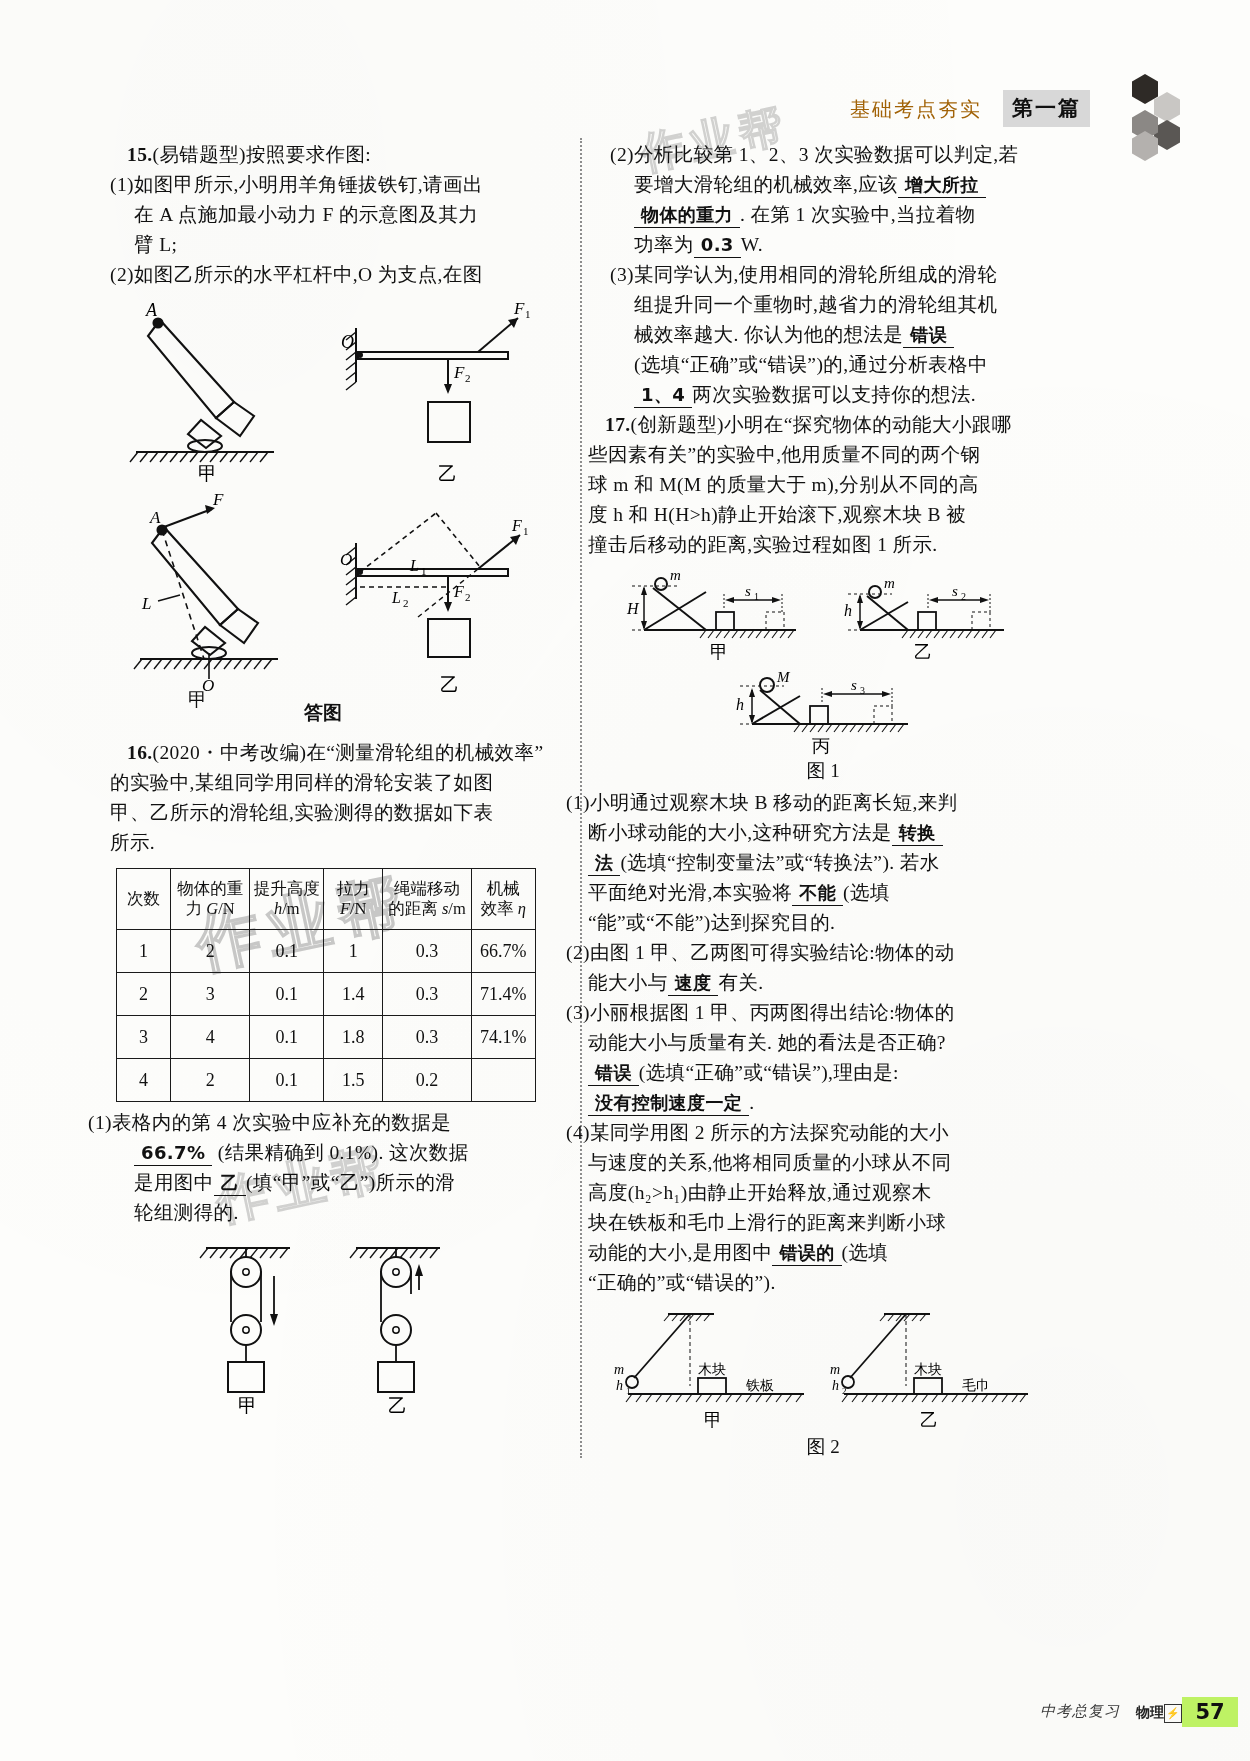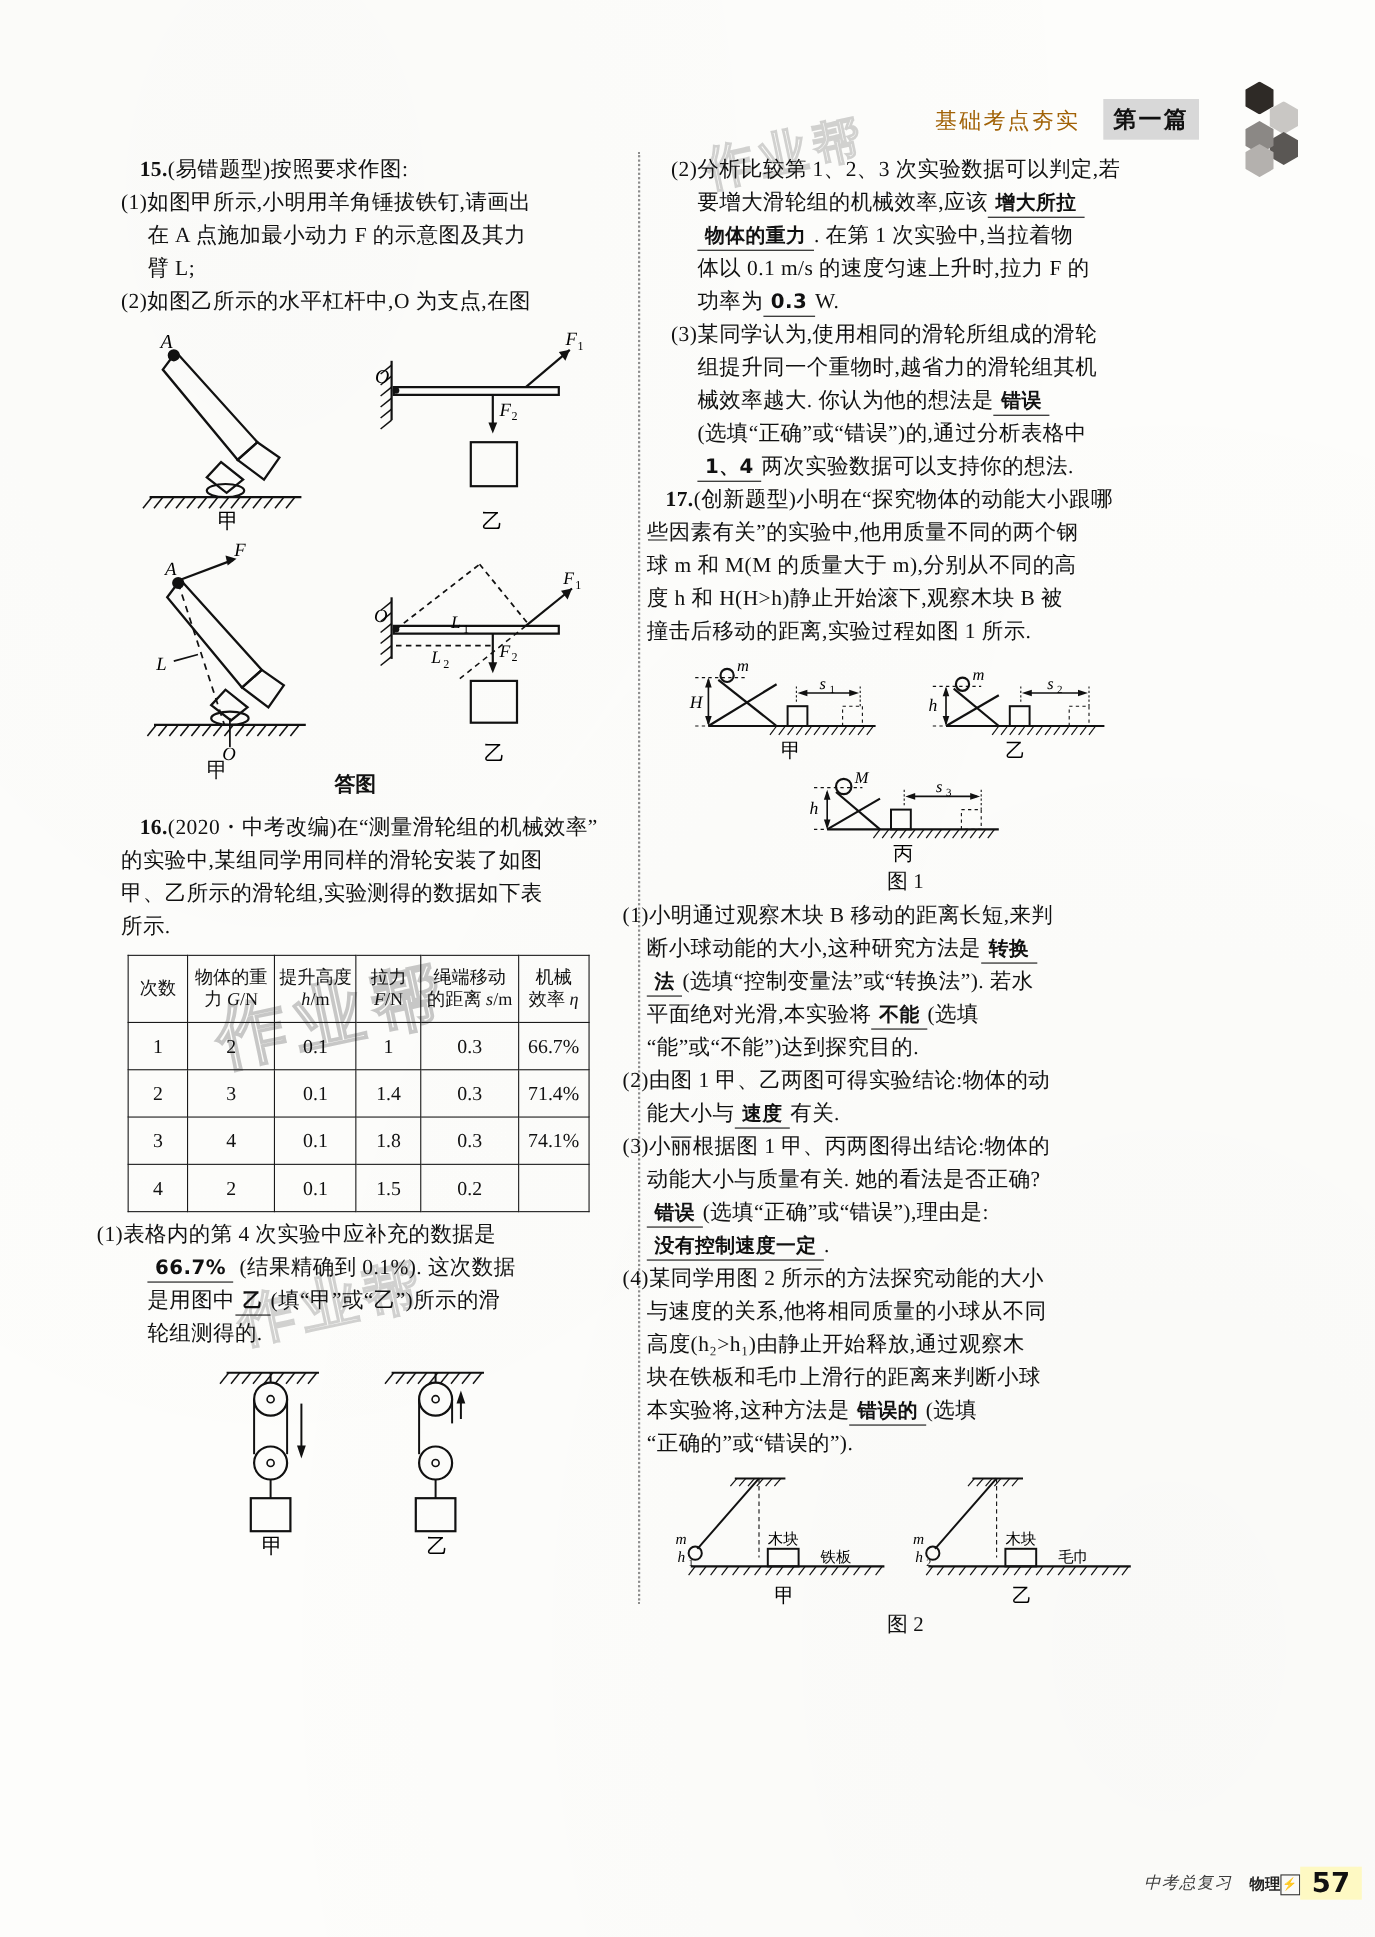--- a/index.html
+++ b/index.html
@@ -115,23 +115,23 @@
     font-family:"DejaVu Sans","Liberation Sans",sans-serif;
     font-size:14px;font-weight:bold;color:#222;
   }
   .foot-icon{
     position:absolute;right:68px;bottom:4px;
     width:16px;height:17px;border:1.3px solid #333;
     font-size:11px;text-align:center;line-height:17px;color:#333;
   }
   .pagenum{
     position:absolute;right:12px;bottom:0px;
-    width:56px;height:30px;background:#fef9c3;
+    width:56px;height:30px;background:#bef264;
     font-family:"DejaVu Sans","Liberation Sans",sans-serif;
-    font-size:25px;font-weight:bold;text-align:center;line-height:30px;
+    font-size:21px;font-weight:bold;text-align:center;line-height:30px;
     color:#111;
   }
   
   .wm{
     position:absolute;pointer-events:none;
     color:transparent;
     -webkit-text-stroke:1.3px rgba(120,120,120,0.40);
     font-family:"DejaVu Sans","Liberation Sans",sans-serif;
     font-weight:bold;font-size:64px;letter-spacing:8px;
     transform:rotate(-12deg);
@@ -483,21 +483,20 @@
 
   <div class="col" id="col-right">
 
     <div class="line ind1">(2)分析比较第 1、2、3 次实验数据可以判定,若</div>
     <div class="line ind2">
       <span>要增大滑轮组的机械效率,应该</span><span class="ans">增大所拉</span>
     </div>
     <div class="line ind2">
       <span class="ans">物体的重力</span><span>. 在第 1 次实验中,当拉着物</span>
     </div>
-    <div class="line ind2">体以 0.1 m/s 的速度匀速上升时,拉力 F 的</div>
     <div class="line ind2">
       <span>功率为</span><span class="ans">0.3</span><span>W.</span>
     </div>
 
     <div class="line ind1">(3)某同学认为,使用相同的滑轮所组成的滑轮</div>
     <div class="line ind2">组提升同一个重物时,越省力的滑轮组其机</div>
     <div class="line ind2">
       <span>械效率越大. 你认为他的想法是</span><span class="ans">错误</span>
     </div>
     <div class="line ind2">(选填“正确”或“错误”)的,通过分析表格中</div>
@@ -666,21 +665,21 @@
     </div>
     <div class="line">
       <span class="ans">没有控制速度一定</span><span>.</span>
     </div>
 
     <div class="line" style="margin-left:-22px;">(4)某同学用图 2 所示的方法探究动能的大小</div>
     <div class="line">与速度的关系,他将相同质量的小球从不同</div>
     <div class="line">高度(h₂&gt;h₁)由静止开始释放,通过观察木</div>
     <div class="line">块在铁板和毛巾上滑行的距离来判断小球</div>
     <div class="line">
-      <span>本实验将,这种方法是</span><span class="ans">错误的</span><span>(选填</span>
+      <span>动能的大小,是用图中</span><span class="ans">错误的</span><span>(选填</span>
     </div>
     <div class="line">“正确的”或“错误的”).</div>
 
     <div class="fig" style="height:130px;margin-top:8px;">
       <svg width="470" height="130" viewBox="0 0 470 130">
 
         <g>
 
           <line x1="80" y1="8" x2="126" y2="8" stroke="#111" stroke-width="1.8"></line>
           <g stroke="#111" stroke-width="1.1">

